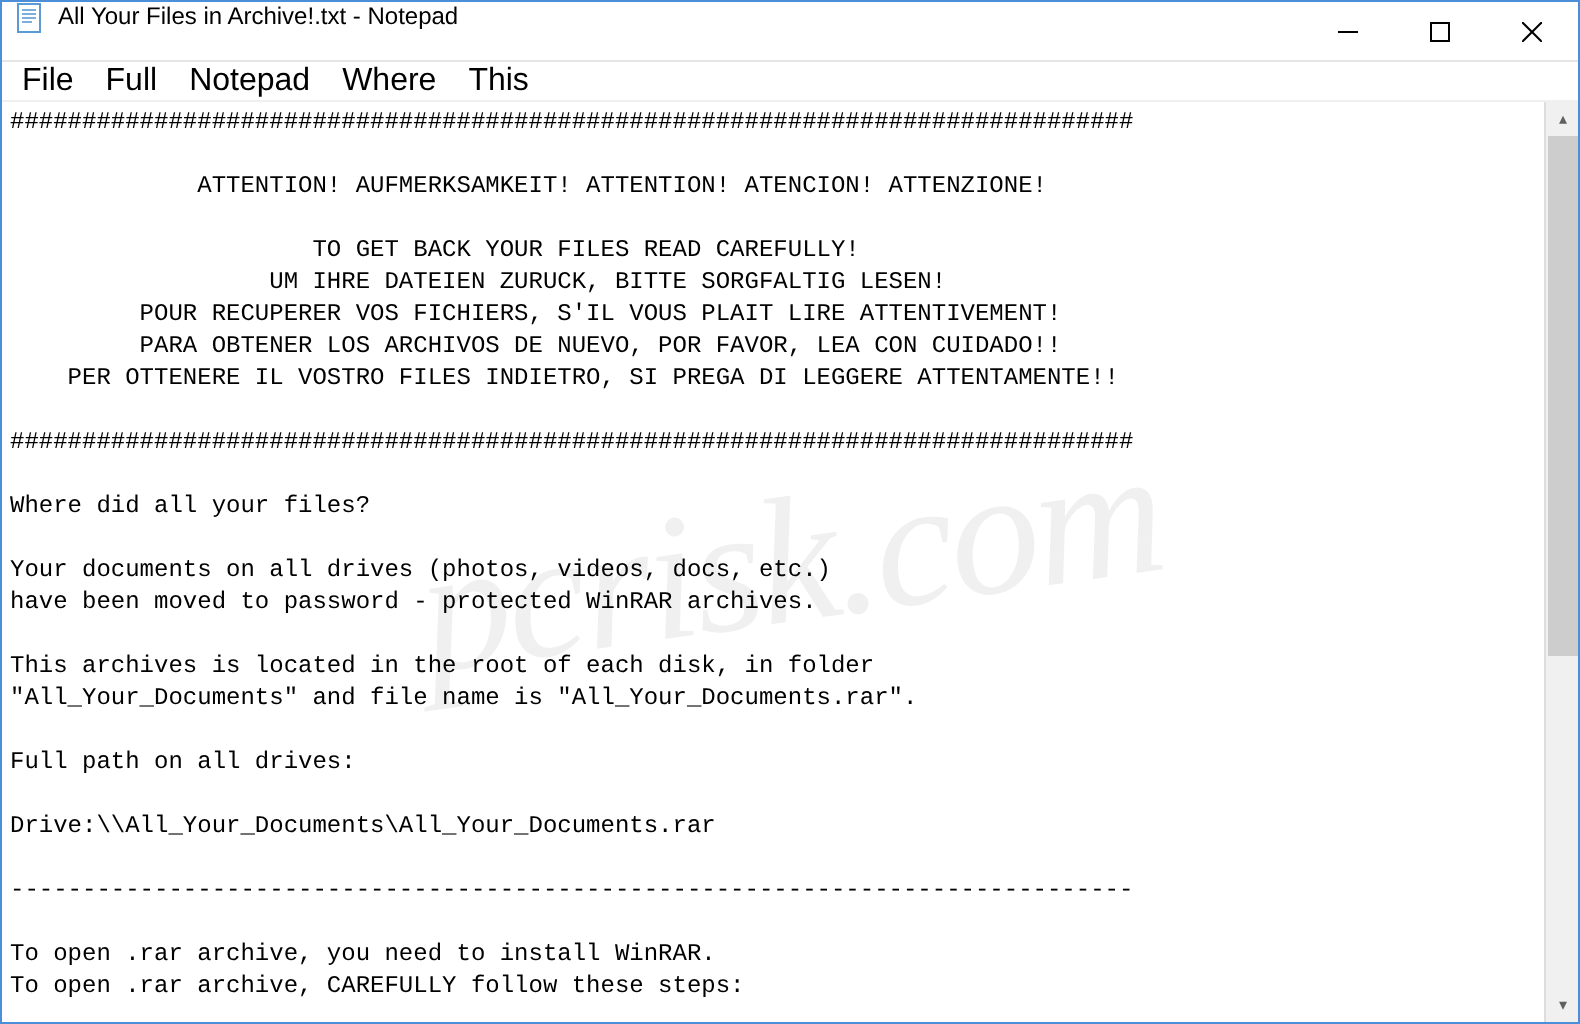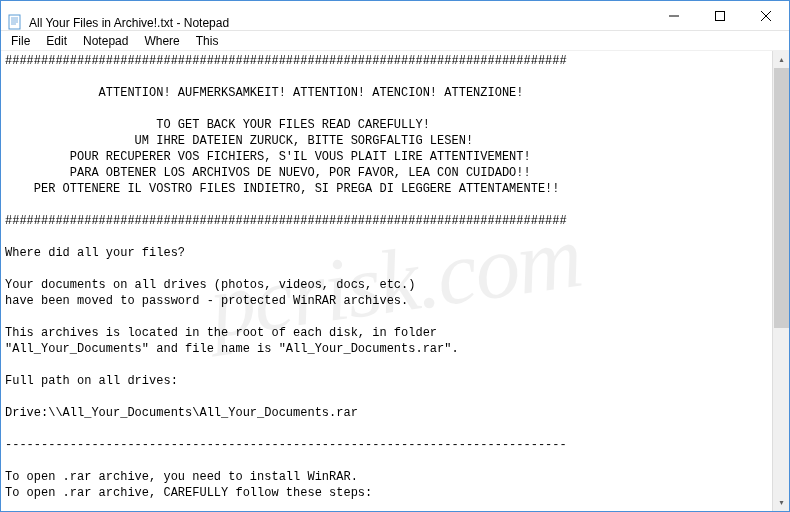--- a/index.html
+++ b/index.html
@@ -12,21 +12,21 @@
       background: #fff;
       width: 790px;
       height: 512px;
       overflow: hidden;
       border: 1px solid #4a8fd8;
     }
     .titlebar {
       height: 30px;
       background: #fff;
       display: flex;
-      align-items: flex-end;
+      align-items: flex-start;
       border-bottom: 1px solid #e5e5e5;
     }
     .titlebar-icon {
       width: 16px;
       height: 16px;
       margin: 0 6px;
       display: flex;
       align-items: center;
       justify-content: center;
     }
@@ -57,21 +57,21 @@
     .menubar {
       height: 20px;
       background: #fff;
       display: flex;
       align-items: center;
       padding: 0 2px;
       border-bottom: 1px solid #f0f0f0;
     }
     .menu-item {
       padding: 1px 8px;
-      font-size: 12px;
+      font-size: 16px;
       color: #000;
       cursor: pointer;
     }
     .content-area {
       position: relative;
       height: calc(100% - 50px);
       overflow: hidden;
     }
     .text-content {
       font-family: Consolas, "Courier New", monospace;
@@ -156,21 +156,21 @@
       <svg width="10" height="10" viewBox="0 0 10 10">
           <line x1="0" y1="0" x2="10" y2="10" stroke="#000" stroke-width="1"></line>
           <line x1="10" y1="0" x2="0" y2="10" stroke="#000" stroke-width="1"></line>
         </svg>
     </div>
   </div>
 </div>
 
 <div class="menubar">
   <div class="menu-item">File</div>
-  <div class="menu-item">Edit</div>
+  <div class="menu-item">Full</div>
   <div class="menu-item">Notepad</div>
   <div class="menu-item">Where</div>
   <div class="menu-item">This</div>
 </div>
 
 <div class="content-area">
   <div class="text-content">##############################################################################
 
              ATTENTION! AUFMERKSAMKEIT! ATTENTION! ATENCION! ATTENZIONE!
 

